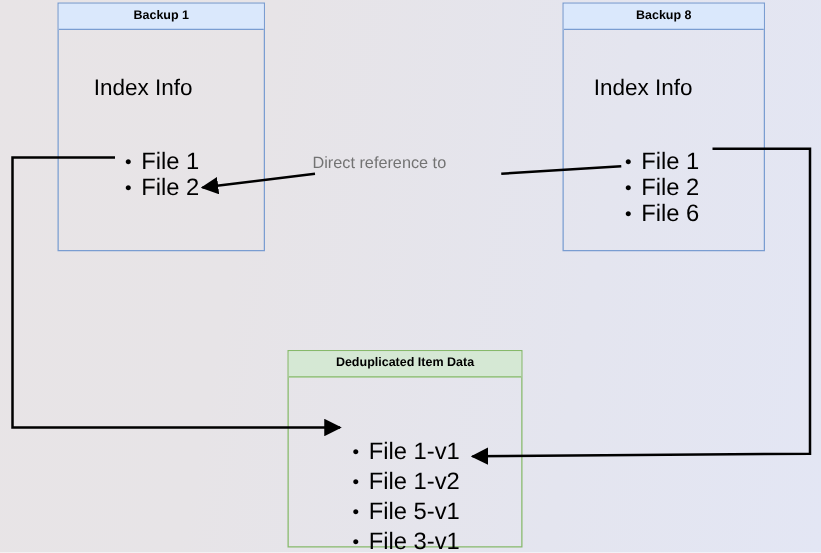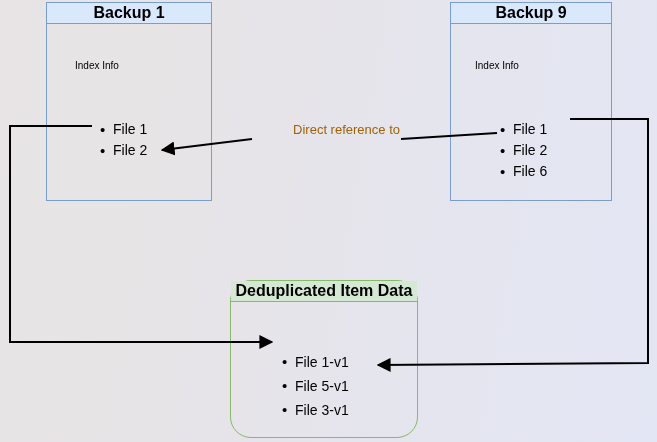--- a/index.html
+++ b/index.html
@@ -33,21 +33,21 @@
   .box {
     position: absolute;
     box-sizing: border-box;
     z-index: 2;
   }
   .box-header {
     box-sizing: border-box;
     width: 100%;
     text-align: center;
     font-weight: bold;
-    font-size: 16px;
+    font-size: 10px;
     color: #000000;
     line-height: 20px;
     height: 21px;
     overflow: hidden;
   }
   .box-body {
     box-sizing: border-box;
     width: 100%;
     position: relative;
   }
@@ -74,42 +74,42 @@
     background: #d5e8d4;
     border-bottom: 1px solid #86b96a;
   }
   .box-green .box-body {
     background: transparent;
     text-decoration: underline;
   }
 
   #backup1 { left: 46px;  top: 2px;   width: 166px; height: 199px; }
   #backup2 { left: 450px; top: 2px;   width: 162px; height: 199px; }
-  #dedup   { left: 230px; top: 280px; width: 188px; height: 158px; border-radius: 21px; }
+  #dedup   { left: 230px; top: 280px; width: 188px; height: 158px; }
 
   #backup1 .box-body, #backup2 .box-body { height: 176px; }
   #dedup .box-body { height: 135px; }
 
   .index-title {
     position: absolute;
-    font-size: 10px;
+    font-size: 18px;
     color: #000;
     white-space: nowrap;
   }
   #backup1 .index-title { left: 28px; top: 36px; }
   #backup2 .index-title { left: 24px; top: 36px; }
 
   ul.file-list {
     position: absolute;
     margin: 0;
     padding: 0 0 0 16px;
     list-style: none;
   }
   ul.file-list li {
-    font-size: 14px;
+    font-size: 19px;
     color: #000;
     line-height: 21px;
     white-space: nowrap;
     position: relative;
   }
   ul.file-list li::before {
     content: "\2022";
     position: absolute;
     left: -13px;
     top: 0;
@@ -120,24 +120,24 @@
   #backup2 .file-list { left: 46px; top: 95px; }
   #dedup  .file-list  { left: 48px; top: 48px; }
   #dedup  .file-list li { line-height: 24px; }
 
   
   #annotation {
     position: absolute;
     left: 250px;
     top: 122px;
     width: 150px;
-    text-align: right;
+    text-align: left;
     font-size: 13px;
     line-height: 16px;
-    color: #a16207;
+    color: #737373;
     z-index: 4;
   }
   #annotation .ln { display: block; white-space: nowrap; }
 </style>
 </head>
 <body>
 
 <div id="canvas">
 
   <svg class="connector-layer" viewBox="0 0 657 442" width="657" height="442" xmlns="http://www.w3.org/2000/svg">
@@ -169,36 +169,37 @@
     <div class="box-body">
       <div class="index-title">Index Info</div>
       <ul class="file-list">
         <li>File 1</li>
         <li>File 2</li>
       </ul>
     </div>
   </div>
 
   <div class="box box-blue" id="backup2">
-    <div class="box-header">Backup 9</div>
+    <div class="box-header">Backup 8</div>
     <div class="box-body">
       <div class="index-title">Index Info</div>
       <ul class="file-list">
         <li>File 1</li>
         <li>File 2</li>
         <li>File 6</li>
       </ul>
     </div>
   </div>
 
   <div class="box box-green" id="dedup">
     <div class="box-header">Deduplicated Item Data</div>
     <div class="box-body">
       <ul class="file-list">
         <li>File 1-v1</li>
+        <li>File 1-v2</li>
         <li>File 5-v1</li>
         <li>File 3-v1</li>
       </ul>
     </div>
   </div>
 
   <div id="annotation">
     <span class="ln">Direct reference to</span>
   </div>
 

